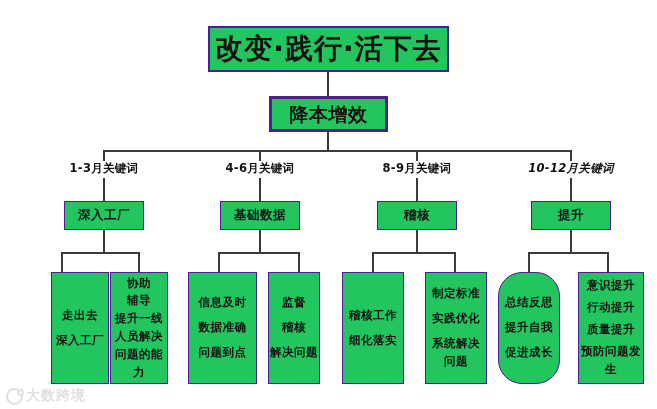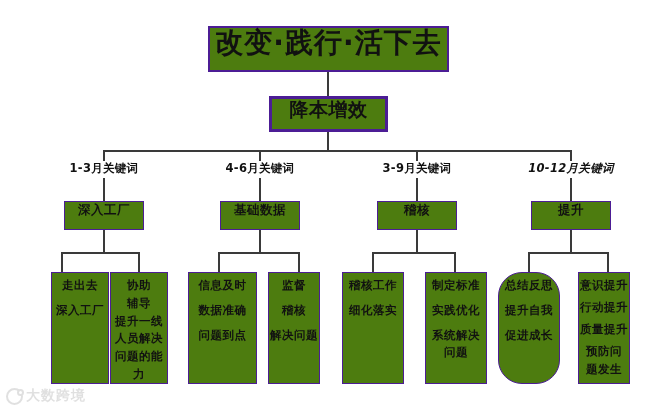--- a/index.html
+++ b/index.html
@@ -20,25 +20,26 @@
     position: absolute;
     left: 0; top: 0;
     width: 657px;
     height: 409px;
   }
 
   
   .node {
     position: absolute;
     box-sizing: border-box;
-    background: #4d7c0f;
+    background: #22c55e;
     border: 3px solid #4c1d95;
     display: flex;
     flex-direction: column;
     align-items: center;
+    justify-content: center;
     text-align: center;
     font-weight: bold;
     letter-spacing: 0.5px;
   }
 
   
   .node.title {
     left: 208px;
     top: 26px;
     width: 241px;
@@ -84,21 +85,21 @@
   .node.leaf .ln.wrap { white-space: normal; }
   .node.leaf .gap { height: 7px; }
 
   .node.leaf.l0 { left: 32px;  width: 58px; margin-left: 19px; }
   .node.leaf.l1 { left: 110px; width: 58px; }
   .node.leaf.l2 { left: 188px; width: 69px; }
   .node.leaf.l3 { left: 268px; width: 52px; }
   .node.leaf.l4 { left: 342px; width: 62px; }
   .node.leaf.l5 { left: 425px; width: 62px; }
   .node.leaf.l6 { left: 498px; width: 62px; border-radius: 24px; }
-  .node.leaf.l7 { left: 578px; width: 52px; }
+  .node.leaf.l7 { left: 578px; width: 66px; }
 
   
   .qlabel {
     position: absolute;
     top: 161px;
     font-size: 11.5px;
     font-weight: bold;
     text-align: center;
     white-space: nowrap;
     letter-spacing: 0.3px;
@@ -168,21 +169,21 @@
   <div class="ln-v" style="left:327px; top:132px; height:18px;"></div>
   <div class="ln-h" style="left:104px; top:150px; width:468px;"></div>
 
   <div class="ln-v" style="left:103px; top:150px; height:11px;"></div>
   <div class="ln-v" style="left:259px; top:150px; height:11px;"></div>
   <div class="ln-v" style="left:416px; top:150px; height:11px;"></div>
   <div class="ln-v" style="left:570px; top:150px; height:11px;"></div>
 
   <div class="qlabel q0">1-3月关键词</div>
   <div class="qlabel q1">4-6月关键词</div>
-  <div class="qlabel q2">3-9月关键词</div>
+  <div class="qlabel q2">8-9月关键词</div>
   <div class="qlabel q3">10-12月关键词</div>
 
   <div class="ln-v" style="left:103px; top:178px; height:23px;"></div>
   <div class="ln-v" style="left:259px; top:178px; height:23px;"></div>
   <div class="ln-v" style="left:416px; top:178px; height:23px;"></div>
   <div class="ln-v" style="left:570px; top:178px; height:23px;"></div>
 
   <div class="node kw k0">
     <span>深入工厂</span>
   </div>

